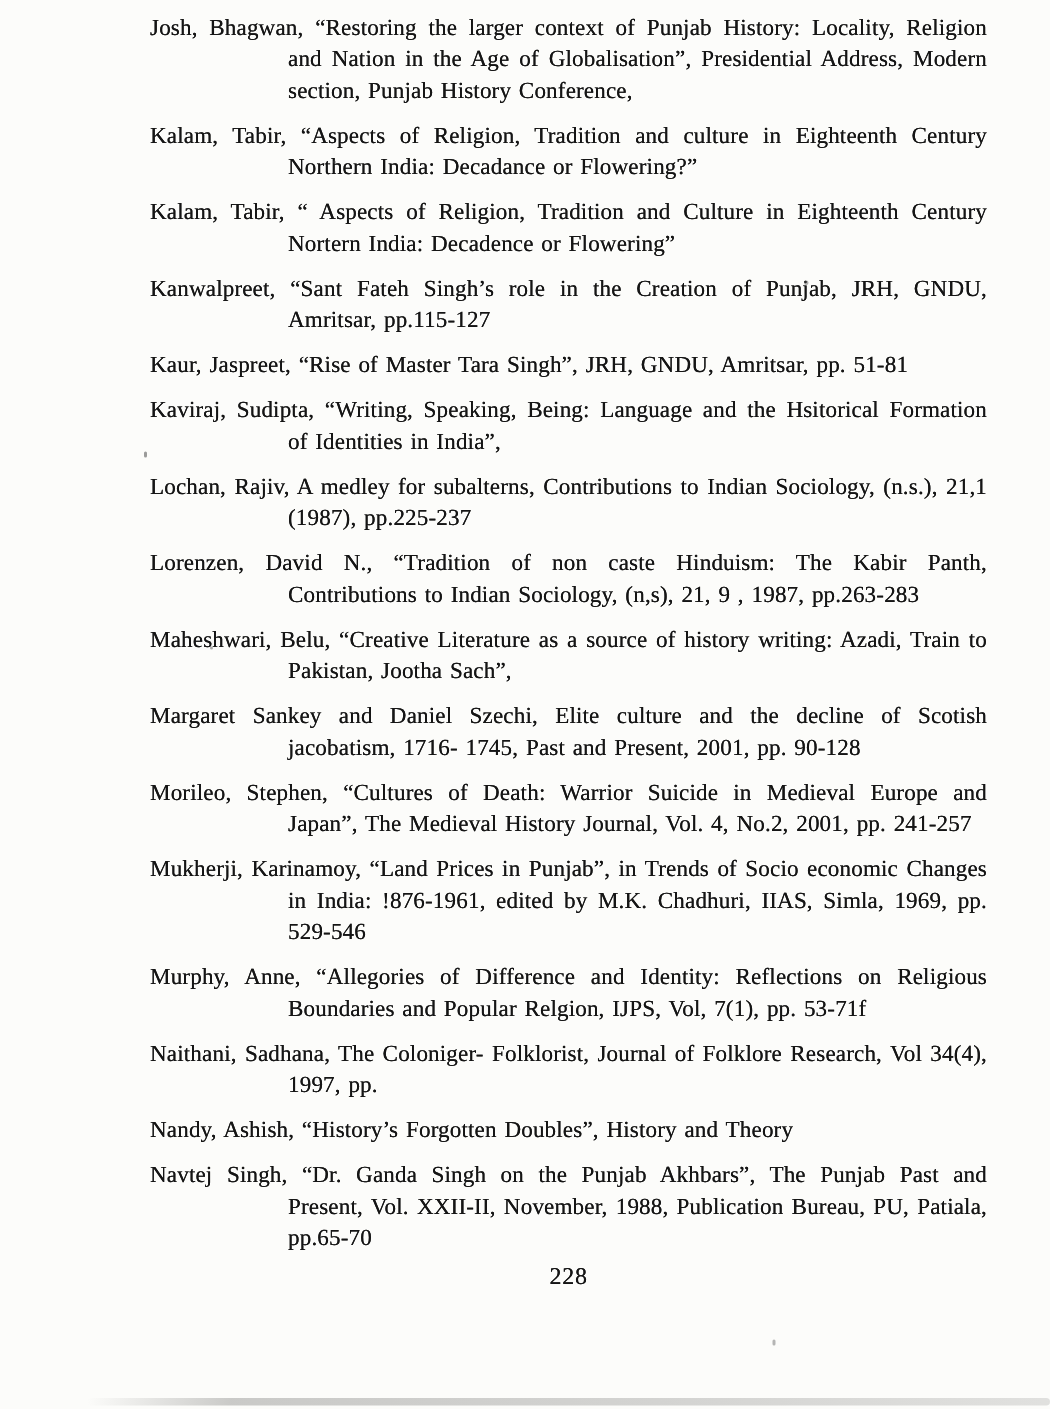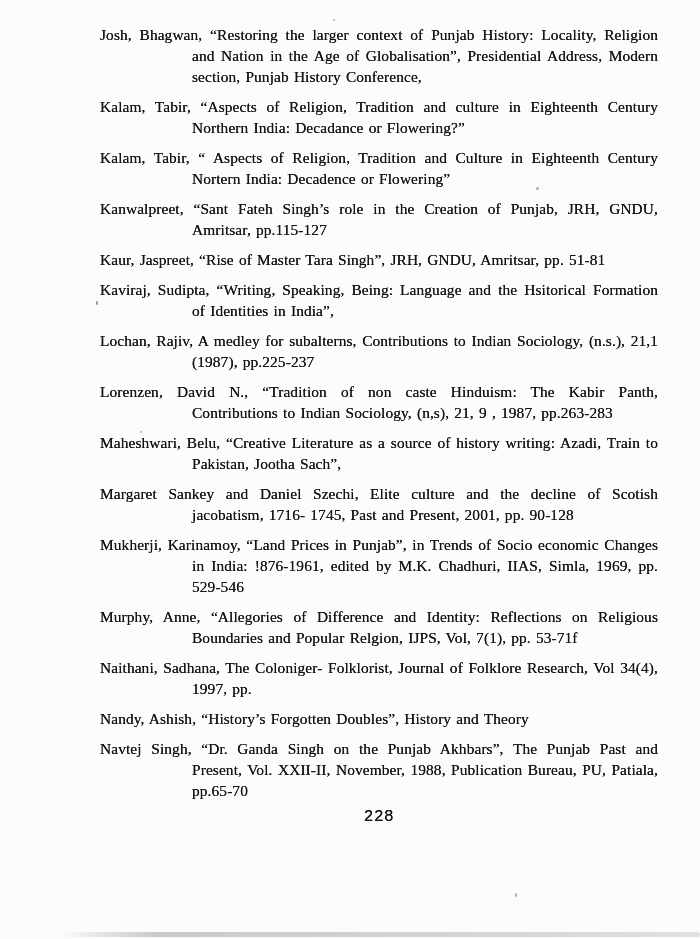--- a/index.html
+++ b/index.html
@@ -11,21 +11,21 @@
     position: relative;
     width: 700px;
     height: 939px;
     background: #fcfcfa;
     overflow: hidden;
     font-family: "Liberation Serif", serif;
     color: #151515;
   }
   .text-block {
     position: absolute;
-    top: 24px;
+    top: 8px;
     left: 100px;
     width: 558px;
   }
   .entry {
     margin: 0 0 9px 0;
     font-size: 15.4px;
     line-height: 21px;
     text-align: justify;
     padding-left: 92px;
     text-indent: -92px;
@@ -34,21 +34,20 @@
     
     -webkit-font-smoothing: none;
     text-shadow: 0 0 0.4px #222;
   }
   .page-number {
     margin-top: -2px;
     text-align: center;
     font-size: 16px;
     letter-spacing: 0.5px;
     text-shadow: 0 0 0.4px #222;
-    font-family: Liberation Mono, monospace;
   }
   
   .scan-edge {
     position: absolute;
     left: 58px;
     right: 0;
     bottom: 2px;
     height: 5px;
     border-radius: 3px;
     background: linear-gradient(to right,
@@ -81,20 +80,21 @@
     <p class="entry">Josh, Bhagwan, “Restoring the larger context of Punjab History: Locality, Religion and Nation in the Age of Globalisation”, Presidential Address, Modern section, Punjab History Conference,</p>
     <p class="entry">Kalam, Tabir, “Aspects of Religion, Tradition and culture in Eighteenth Century Northern India: Decadance or Flowering?”</p>
     <p class="entry">Kalam, Tabir, “ Aspects of Religion, Tradition and Culture in Eighteenth Century Nortern India: Decadence or Flowering”</p>
     <p class="entry">Kanwalpreet, “Sant Fateh Singh’s role in the Creation of Punjab, JRH, GNDU, Amritsar, pp.115-127</p>
     <p class="entry">Kaur, Jaspreet, “Rise of Master Tara Singh”, JRH, GNDU, Amritsar, pp. 51-81</p>
     <p class="entry">Kaviraj, Sudipta, “Writing, Speaking, Being: Language and the Hsitorical Formation of Identities in India”,</p>
     <p class="entry">Lochan, Rajiv, A medley for subalterns, Contributions to Indian Sociology, (n.s.), 21,1 (1987), pp.225-237</p>
     <p class="entry">Lorenzen, David N., “Tradition of non caste Hinduism: The Kabir Panth, Contributions to Indian Sociology, (n,s), 21, 9 , 1987, pp.263-283</p>
     <p class="entry">Maheshwari, Belu, “Creative Literature as a source of history writing: Azadi, Train to Pakistan, Jootha Sach”,</p>
     <p class="entry">Margaret Sankey and Daniel Szechi, Elite culture and the decline of Scotish jacobatism, 1716- 1745, Past and Present, 2001, pp. 90-128</p>
+    <p class="entry">Morileo, Stephen, “Cultures of Death: Warrior Suicide in Medieval Europe and Japan”, The Medieval History Journal, Vol. 4, No.2, 2001, pp. 241-257</p>
     <p class="entry">Mukherji, Karinamoy, “Land Prices in Punjab”, in Trends of Socio economic Changes in India: !876-1961, edited by M.K. Chadhuri, IIAS, Simla, 1969, pp. 529-546</p>
     <p class="entry">Murphy, Anne, “Allegories of Difference and Identity: Reflections on Religious Boundaries and Popular Relgion, IJPS, Vol, 7(1), pp. 53-71f</p>
     <p class="entry">Naithani, Sadhana, The Coloniger- Folklorist, Journal of Folklore Research, Vol 34(4), 1997, pp.</p>
     <p class="entry">Nandy, Ashish, “History’s Forgotten Doubles”, History and Theory</p>
     <p class="entry">Navtej Singh, “Dr. Ganda Singh on the Punjab Akhbars”, The Punjab Past and Present, Vol. XXII-II, November, 1988, Publication Bureau, PU, Patiala, pp.65-70</p>
 
     <div class="page-number">228</div>
   </main>
 
   <span class="speck s1"></span>

